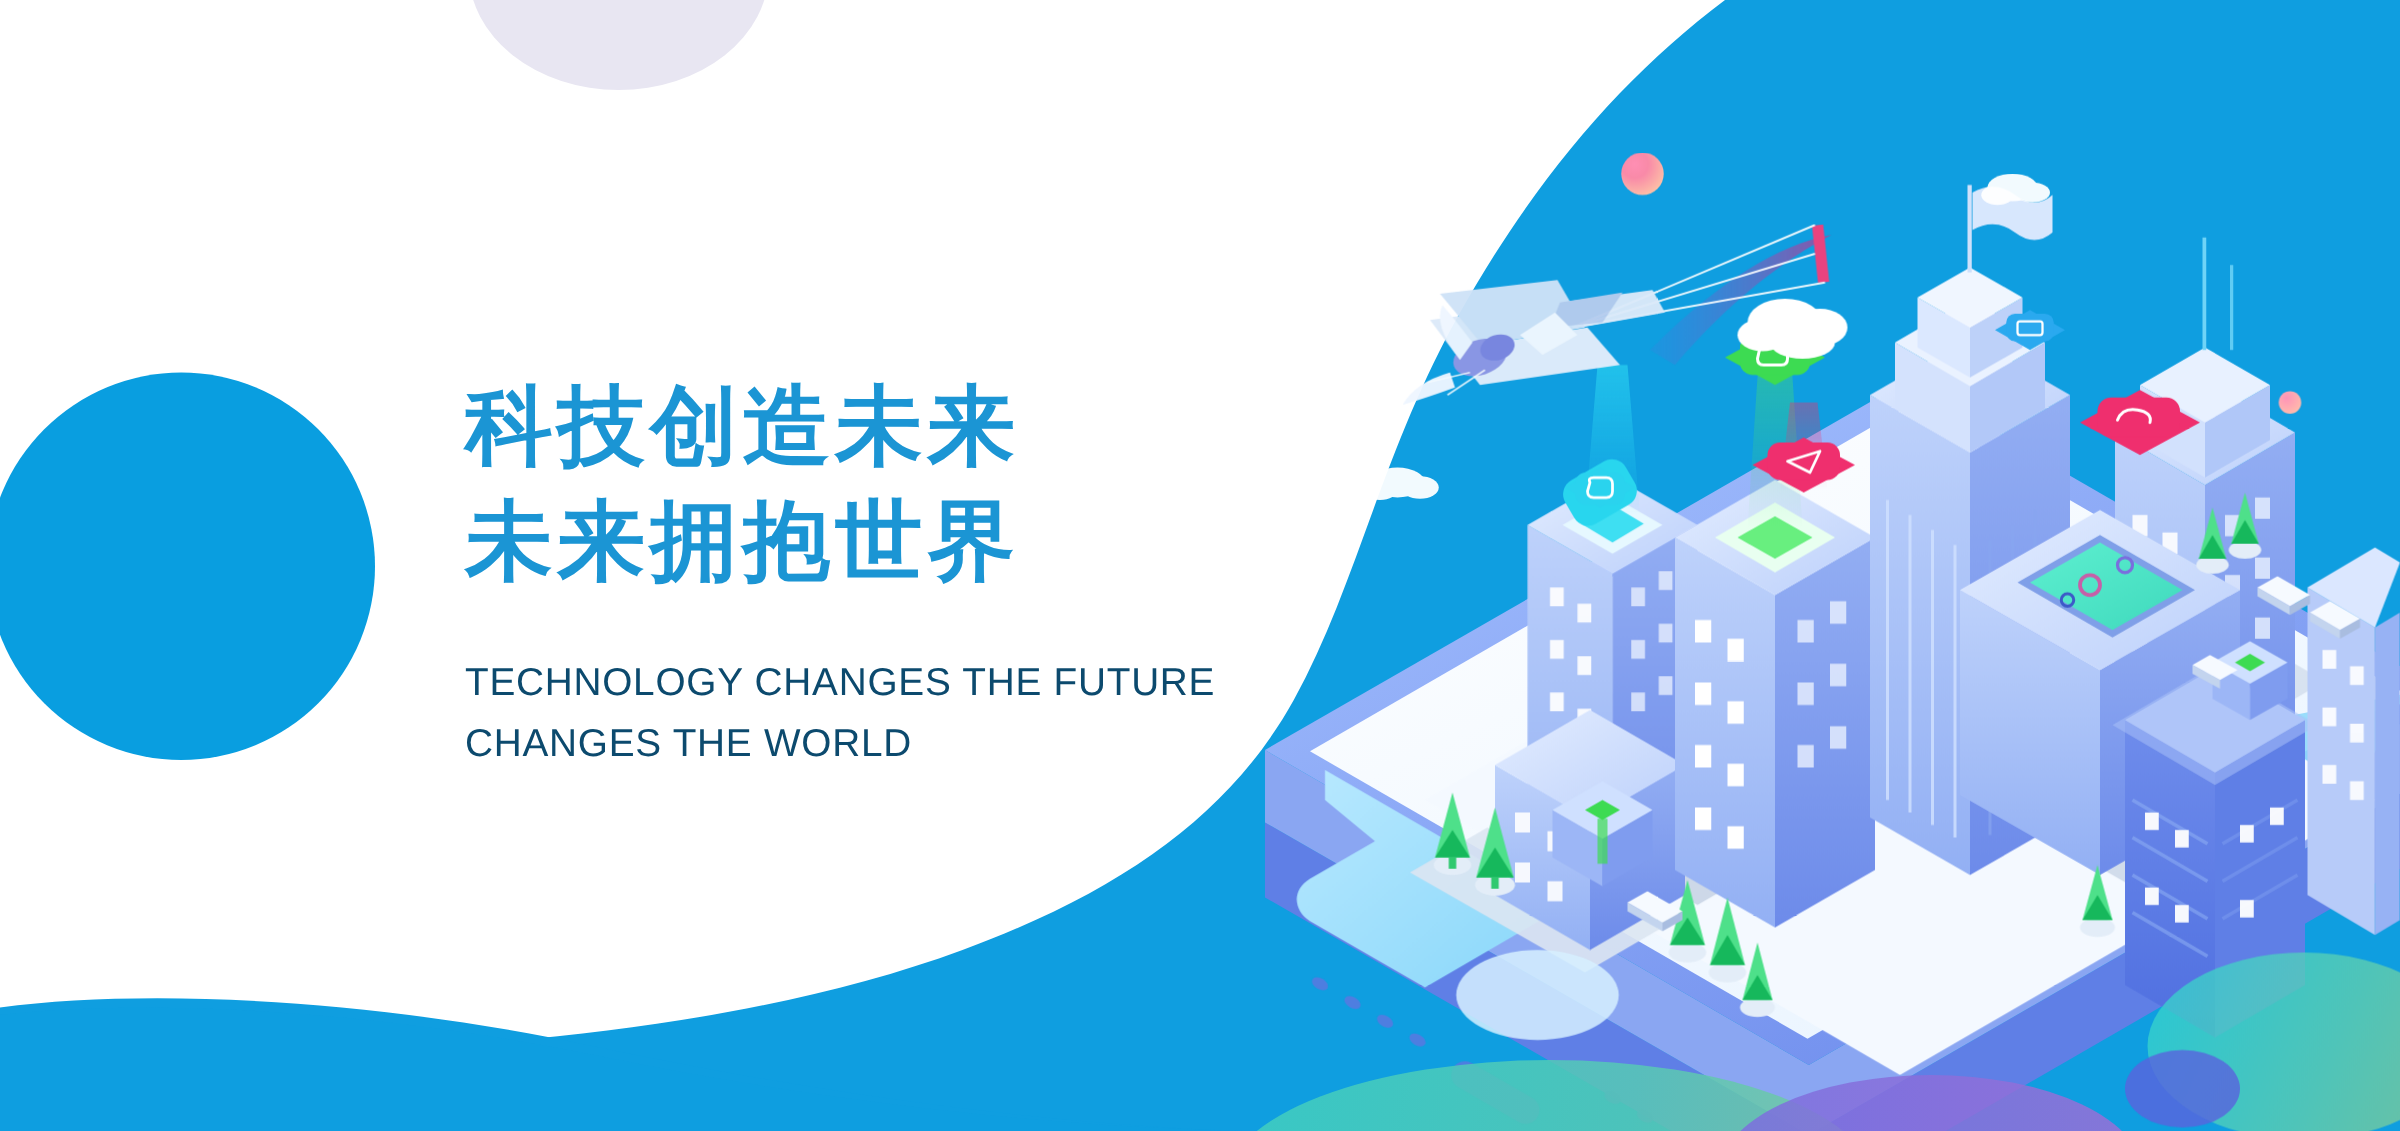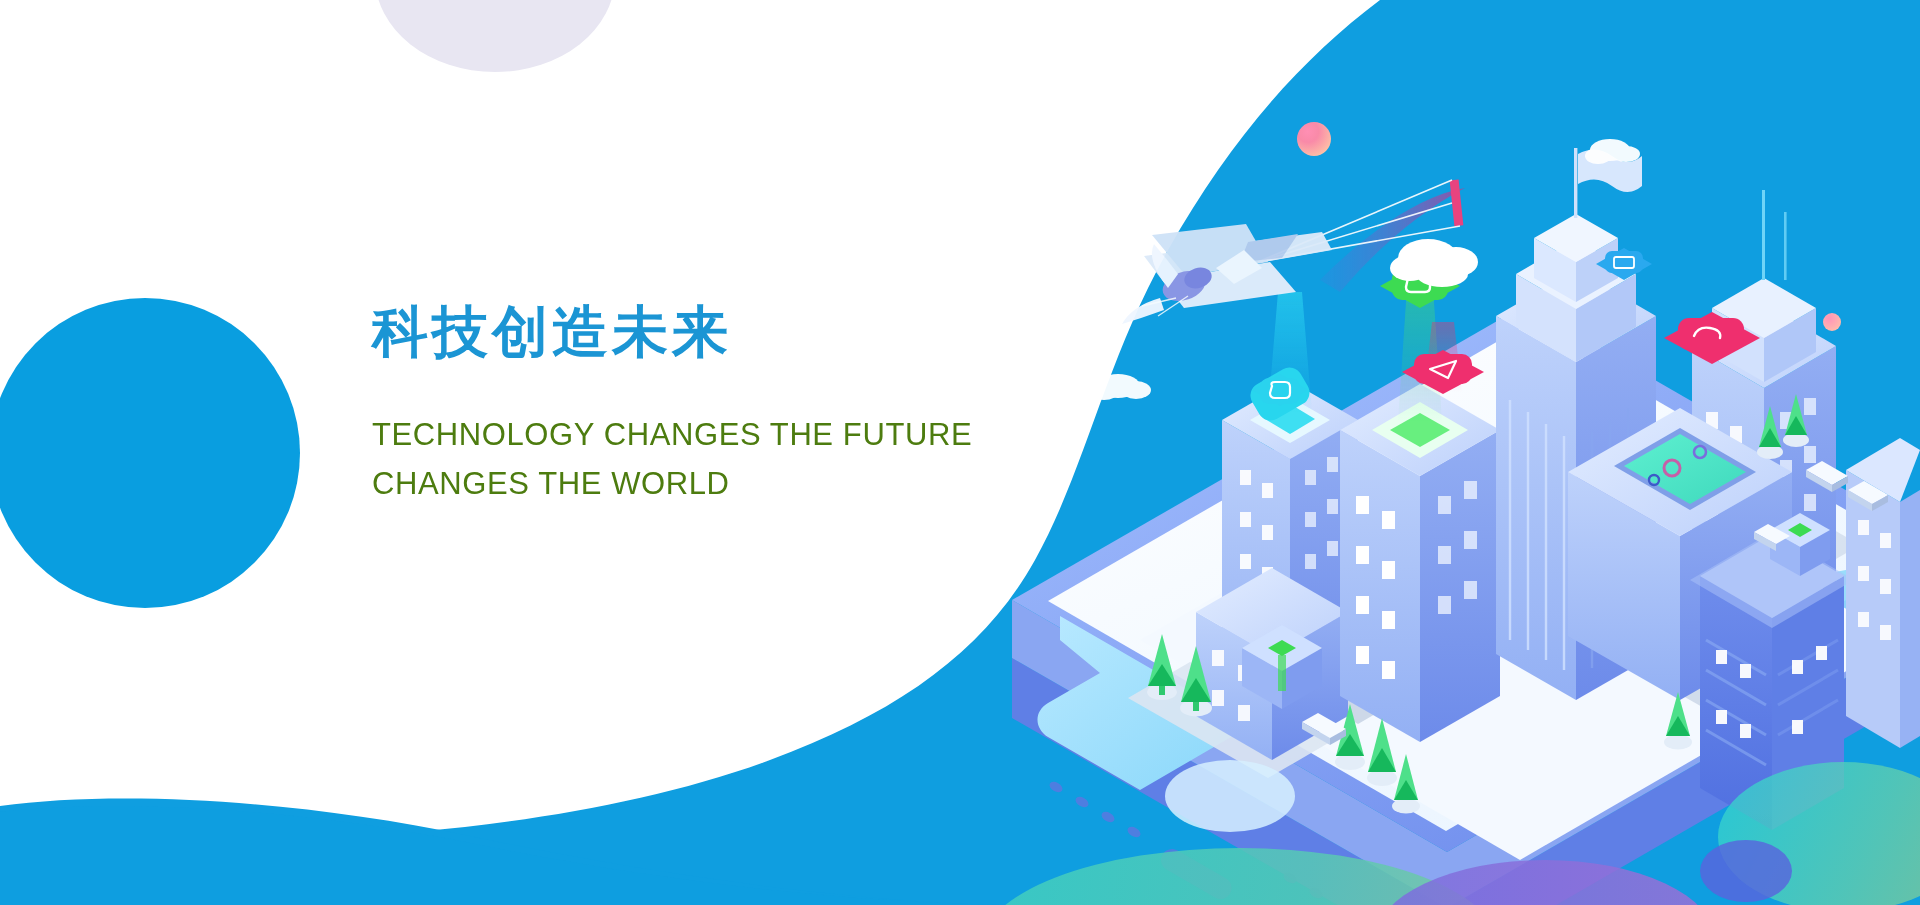--- a/index.html
+++ b/index.html
@@ -49,26 +49,26 @@
   }
   .ellipse-pale{
     position:absolute;left:1165px;top:760px;width:130px;height:72px;border-radius:50%;
     background:#d6f0ff;opacity:.85;
   }
 
   
   .copy{position:absolute;left:372px;top:295px;width:760px;}
   .headline{
     margin:0;color:#1b95d4;font-weight:700;
-    font-size:56px;line-height:1.32;letter-spacing:4px;
+    font-size:70px;line-height:1.32;letter-spacing:4px;
     font-family:"DejaVu Sans","Liberation Sans",sans-serif;
     white-space:nowrap;
   }
   .subline{
-    margin:0;color:#4d7c0f;font-weight:400;
+    margin:0;color:#0c4a6e;font-weight:400;
     font-size:31px;line-height:1.58;letter-spacing:.6px;
     white-space:nowrap;
   }
   .sub-wrap{margin-top:42px;}
 
   
   #art{position:absolute;left:0;top:0;width:1920px;height:905px;pointer-events:none;}
 </style>
 </head>
 <body>
@@ -559,19 +559,20 @@
   <div class="ellipse-pale"></div>
   <div class="blob-teal-big"></div>
   <div class="blob-purple-big"></div>
   <div class="blob-teal"></div>
   <div class="blob-purple-sm"></div>
   <div class="dot-pink"></div>
   <div class="dot-pink-small"></div>
 
   <div class="copy">
     <h1 class="headline">科技创造未来</h1>
+    <h1 class="headline">未来拥抱世界</h1>
     <div class="sub-wrap">
       <p class="subline">TECHNOLOGY CHANGES THE FUTURE</p>
       <p class="subline">CHANGES THE WORLD</p>
     </div>
   </div>
 
 </div>
 
 </body></html>

